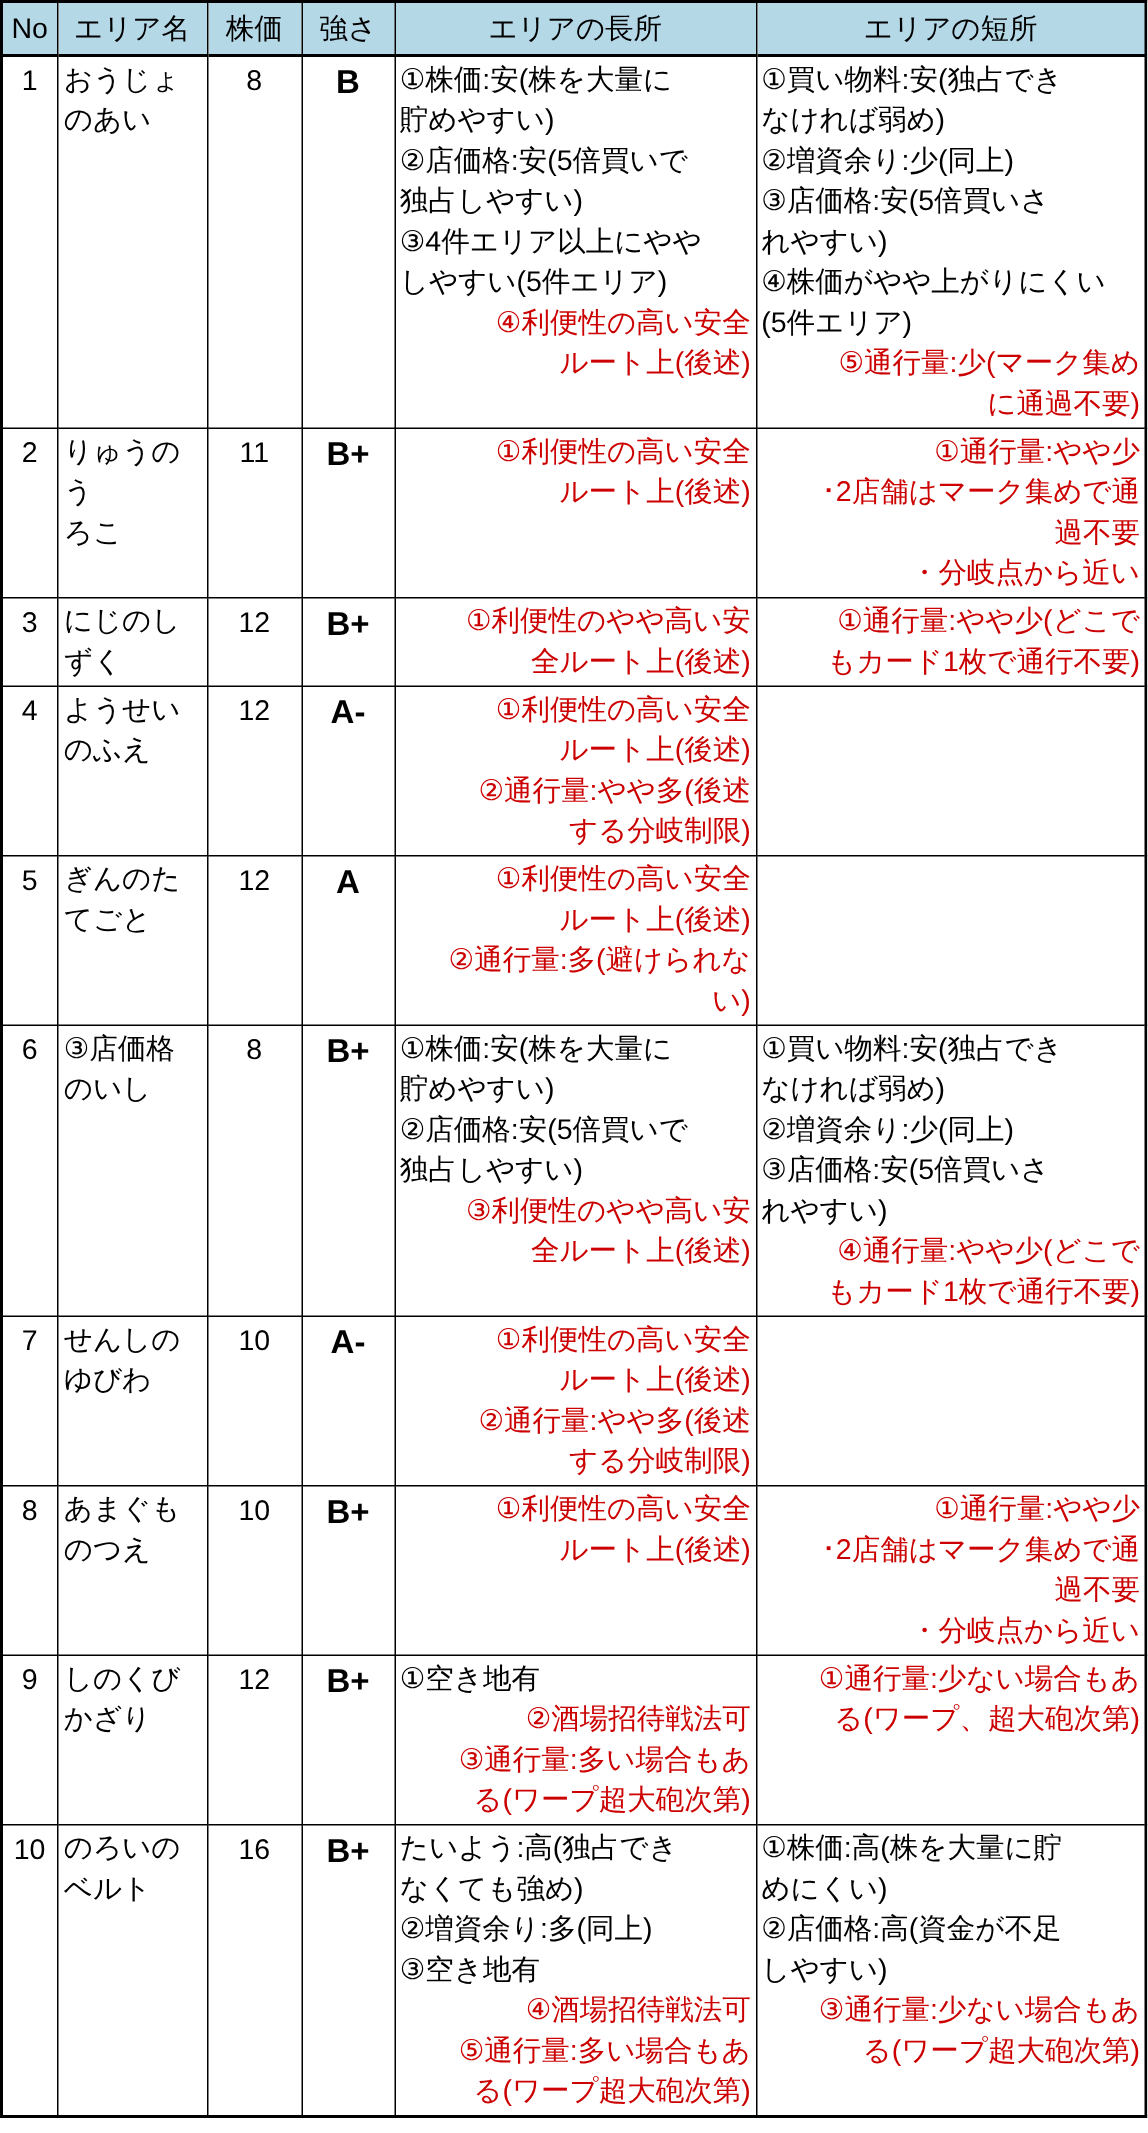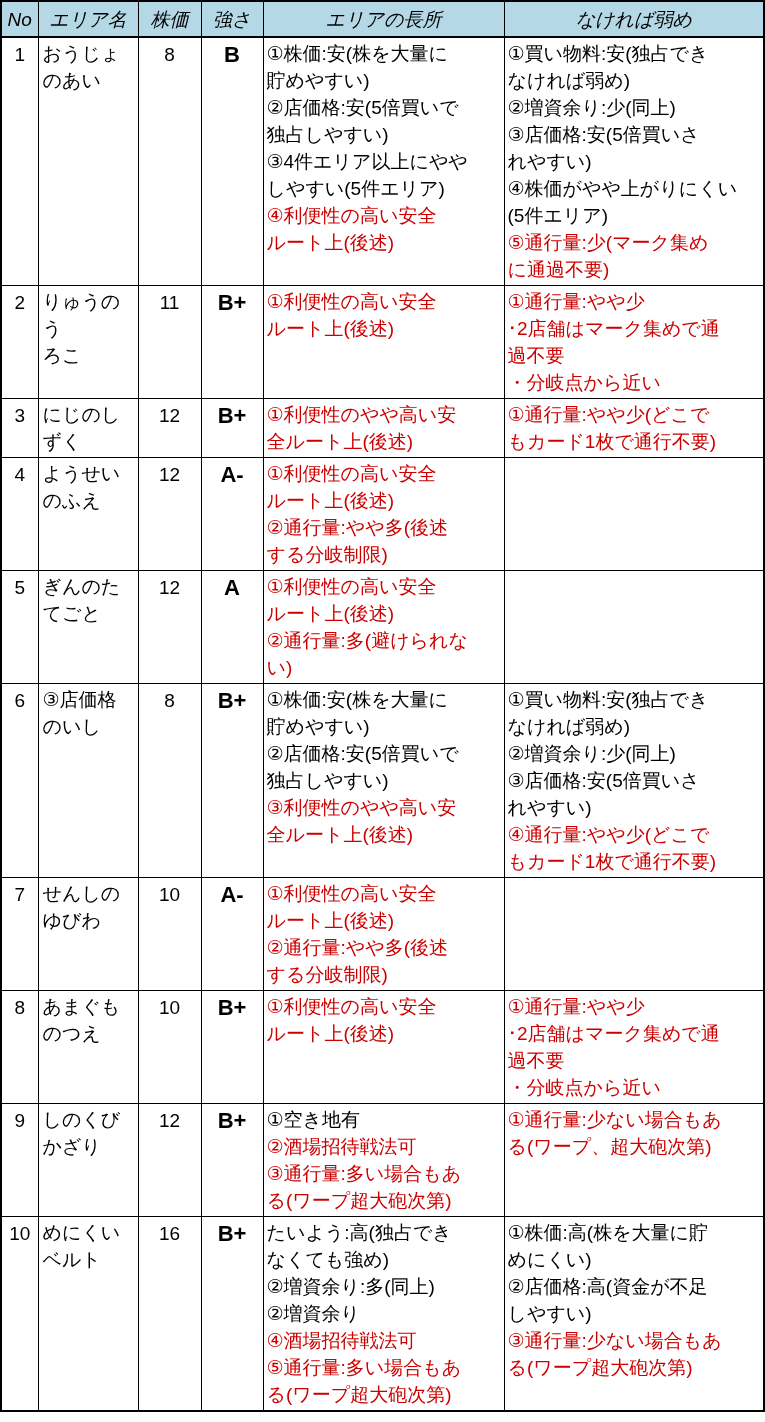--- a/index.html
+++ b/index.html
@@ -46,37 +46,36 @@
     overflow: hidden;
   }
   thead th {
     background: var(--header-bg);
     font-weight: normal;
     text-align: center;
     vertical-align: middle;
     height: 36px;
     border-bottom: 2px solid var(--border-color);
     padding: 2px 1px;
-    font-style: italic;
   }
   td.col-no, td.col-price {
     text-align: center;
     padding-top: 3px;
   }
   td.col-strength {
     text-align: center;
     font-weight: bold;
     font-size: 22px;
     padding-top: 3px;
     letter-spacing: 0px;
   }
   td.col-name { padding-left: 4px; }
   .pre { white-space: pre-line; margin-top: 18px; }
   .item { white-space: pre-line; }
-  .red { color: var(--red-text); }
+  .red { color: var(--red-text); text-align: right; }
 </style>
 </head>
 <body>
 
 <div class="page">
   <table class="area-table">
     <colgroup>
       <col class="c-no">
       <col class="c-name">
       <col class="c-price">
@@ -84,21 +83,21 @@
       <col class="c-pros">
       <col class="c-cons">
     </colgroup>
     <thead>
       <tr>
           <th>No</th>
           <th>エリア名</th>
           <th>株価</th>
           <th>強さ</th>
           <th>エリアの長所</th>
-          <th>なければ弱め</th>
+          <th>エリアの短所</th>
         </tr>
     </thead>
     <tbody>
         <tr>
           <td class="col-no">1</td>
           <td class="col-name pre">おうじょ
 のあい</td>
           <td class="col-price">8</td>
           <td class="col-strength">B</td>
           <td class="col-pros">
@@ -250,29 +249,29 @@
             <div class="item red">③通行量:多い場合もあ
 る(ワープ超大砲次第)</div>
           </td>
           <td class="col-cons">
             <div class="item red">①通行量:少ない場合もあ
 る(ワープ、超大砲次第)</div>
           </td>
         </tr>
         <tr>
           <td class="col-no">10</td>
-          <td class="col-name pre">めにくい
+          <td class="col-name pre">のろいの
 ベルト</td>
           <td class="col-price">16</td>
           <td class="col-strength">B+</td>
           <td class="col-pros">
             <div class="item">たいよう:高(独占でき
 なくても強め)</div>
             <div class="item">②増資余り:多(同上)</div>
-            <div class="item">②増資余り</div>
+            <div class="item">③空き地有</div>
             <div class="item red">④酒場招待戦法可</div>
             <div class="item red">⑤通行量:多い場合もあ
 る(ワープ超大砲次第)</div>
           </td>
           <td class="col-cons">
             <div class="item">①株価:高(株を大量に貯
 めにくい)</div>
             <div class="item">②店価格:高(資金が不足
 しやすい)</div>
             <div class="item red">③通行量:少ない場合もあ

